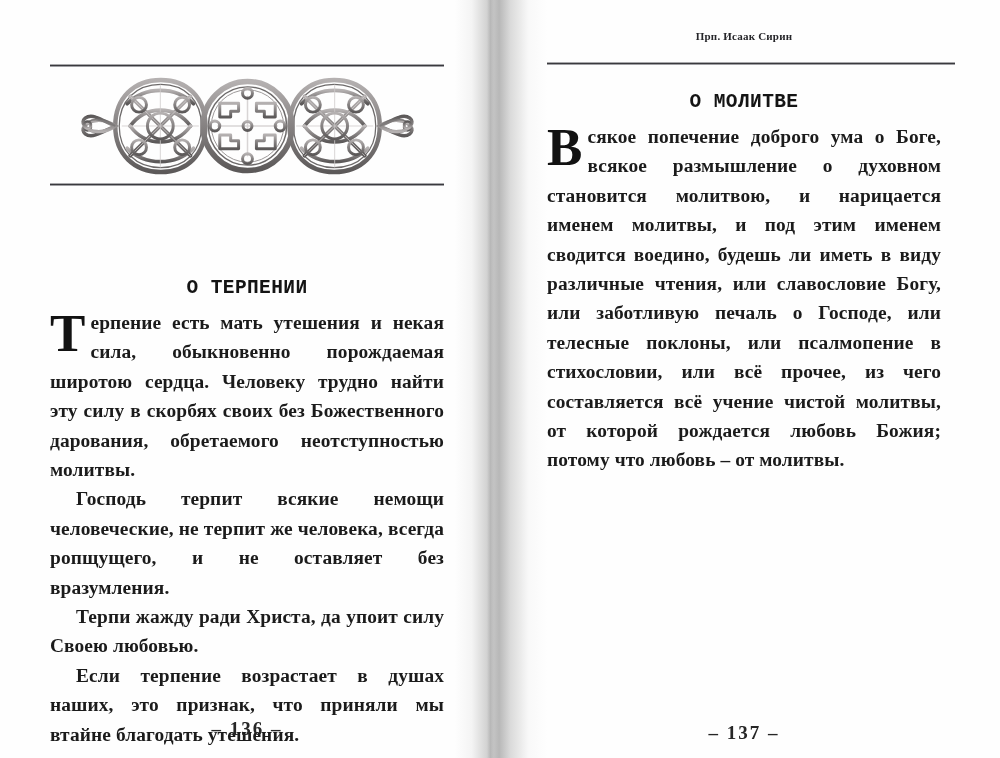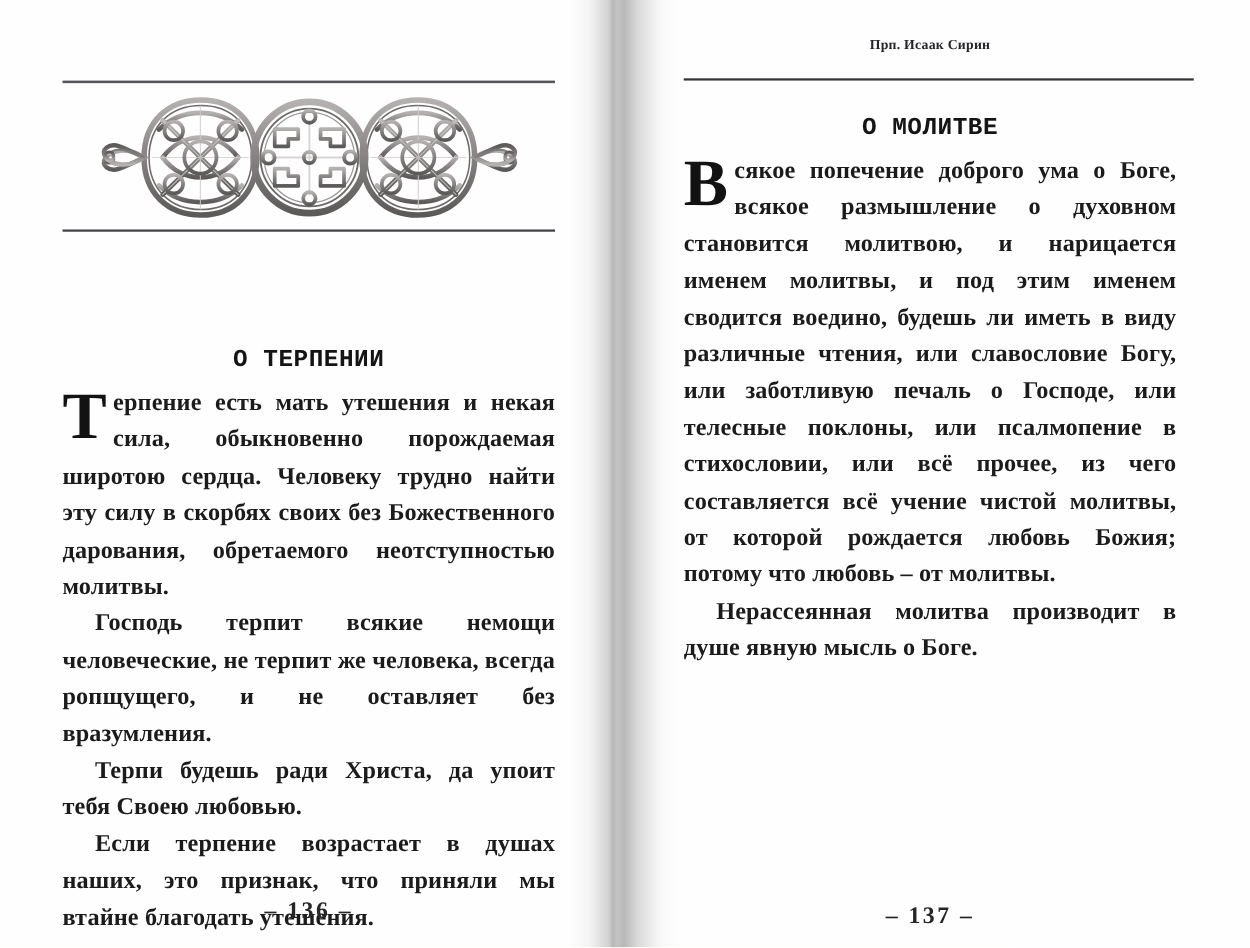--- a/index.html
+++ b/index.html
@@ -274,37 +274,36 @@
 
   <div class="rule rule-orn-bottom"></div>
 
   <div class="section-title title-left">О ТЕРПЕНИИ</div>
 
   <div class="col col-left" style="top:308px;">
     <p class="first">
       <span class="dropcap">Т</span><span>ерпение есть мать утешения и некая сила, обыкновенно порождаемая широтою сердца. Человеку трудно найти эту силу в скорбях своих без Божественного дарования, обретаемого неотступностью молитвы.</span>
     </p>
     <p><span>Господь терпит всякие немощи человеческие, не терпит же человека, всегда ропщущего, и не оставляет без вразумления.</span></p>
-    <p><span>Терпи будешь ради Христа, да упоит тебя Своею любовью.</span></p>
+    <p><span>Терпи жажду ради Христа, да упоит силу Своею любовью.</span></p>
     <p><span>Если терпение возрастает в душах наших, это признак, что приняли мы втайне благодать утешения.</span></p>
   </div>
 
   <div class="folio folio-left">– 136 –</div>
 
   <div class="running-head">Прп. Исаак Сирин</div>
 
   <div class="rule rule-head-right"></div>
 
   <div class="section-title title-right">О МОЛИТВЕ</div>
 
   <div class="col col-right" style="top:122px;">
     <p class="first">
       <span class="dropcap">В</span><span>сякое попечение доброго ума о Боге, всякое размышление о духовном становится молитвою, и нарицается именем молитвы, и под этим именем сводится воедино, будешь ли иметь в виду различные чтения, или славословие Богу, или заботливую печаль о Господе, или телесные поклоны, или псалмопение в стихословии, или всё прочее, из чего составляется всё учение чистой молитвы, от которой рождается любовь Божия; потому что любовь – от молитвы.</span>
     </p>
-    <p><span>Нерассеянная молитва производит в душе явную мысль о Боге.</span></p>
   </div>
 
   <div class="folio folio-right">– 137 –</div>
 
   <div class="gutter"></div>
   <div class="gutter-core"></div>
 
 </div>
 
 </body></html>

